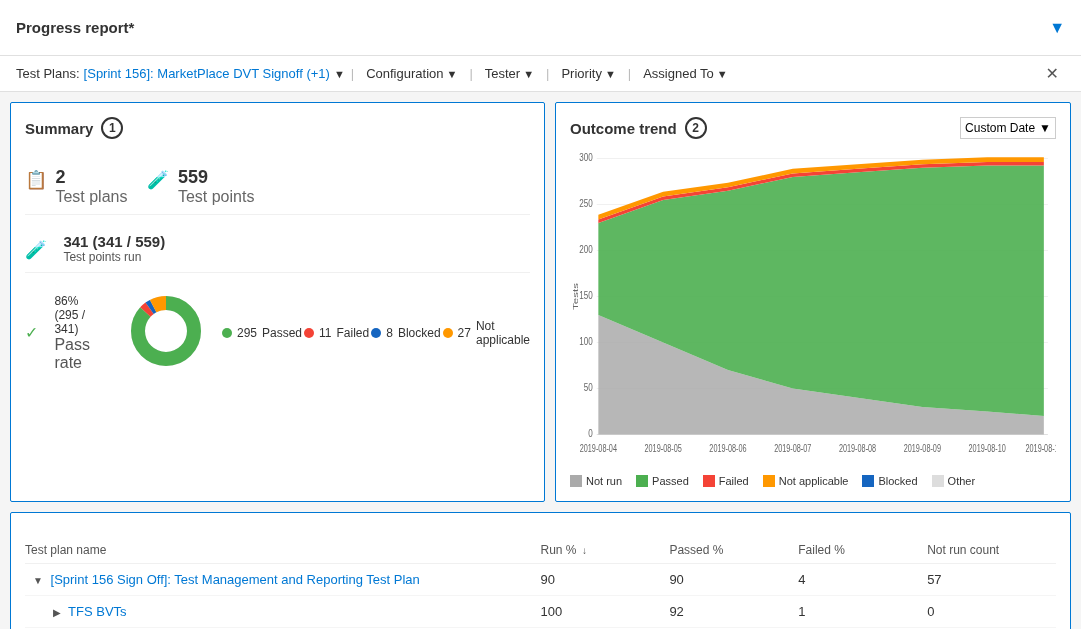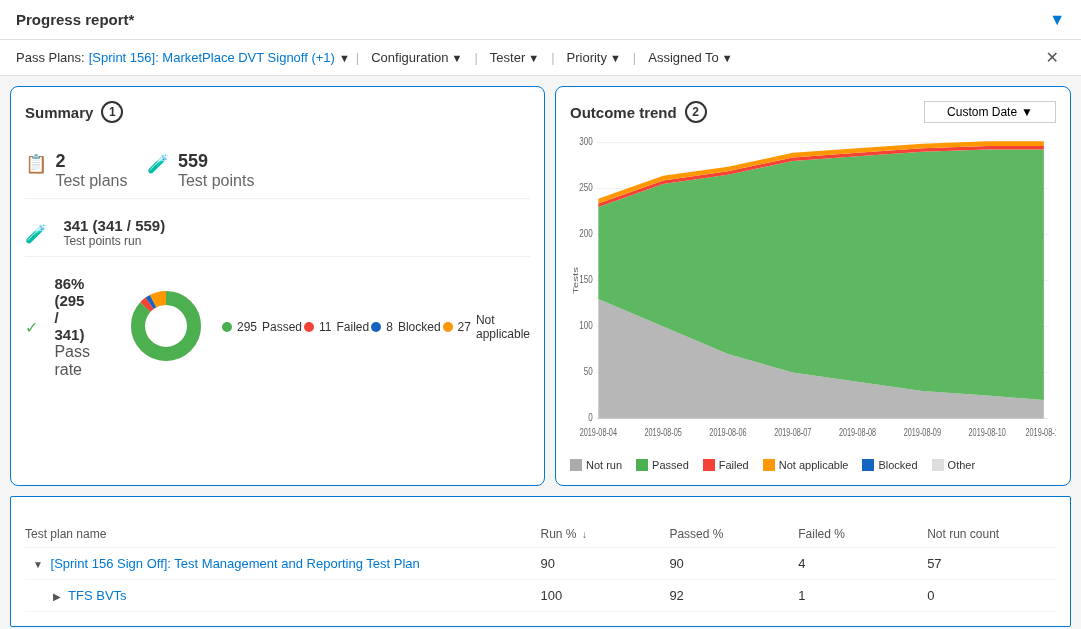--- a/index.html
+++ b/index.html
@@ -5,21 +5,21 @@
     * { box-sizing: border-box; margin: 0; padding: 0; }
     body { font-family: 'Segoe UI', Arial, sans-serif; font-size: 13px; background: #f5f5f5; color: #333; }
 
     .app-header {
       background: #fff;
       padding: 8px 16px;
       display: flex;
       align-items: center;
       justify-content: space-between;
       border-bottom: 1px solid #e0e0e0;
-      height: 40px;
+      height: 56px;
     }
     .app-title { font-size: 15px; font-weight: 600; color: #333; }
     .filter-icon { color: #0078d4; font-size: 16px; }
 
     .filter-bar {
       background: #fff;
       border-bottom: 1px solid #e0e0e0;
       padding: 6px 16px;
       display: flex;
       align-items: center;
@@ -49,21 +49,21 @@
 
     .top-row {
       display: flex;
       gap: 10px;
       height: 400px;
     }
 
     .card {
       background: #fff;
       border: 1px solid #0078d4;
-      border-radius: 8px;
+      border-radius: 2px;
       padding: 14px;
     }
 
     .summary-card {
       flex: 0 0 360px;
       display: flex;
       flex-direction: column;
       gap: 10px;
     }
 
@@ -127,36 +127,36 @@
       color: #333;
     }
 
     .summary-bottom-row {
       display: flex;
       align-items: center;
       gap: 16px;
       padding: 8px 0;
     }
     .pass-rate-label { font-size: 16px; color: #555; }
-    .pass-rate-number { font-size: 15px; font-weight: 700; }
+    .pass-rate-number { font-size: 12px; font-weight: 400; }
 
     .legend-list { list-style: none; display: flex; gap: 2px; }
     .legend-item { display: flex; align-items: center; gap: 5px; font-size: 12px; }
     .legend-dot { width: 10px; height: 10px; border-radius: 50%; flex-shrink: 0; }
 
     .outcome-header {
       display: flex;
       align-items: center;
       justify-content: space-between;
       margin-bottom: 8px;
     }
     .custom-date-btn {
       border: 1px solid #ccc;
       background: #fff;
-      padding: 3px 22px;
+      padding: 3px 4px;
       font-size: 12px;
       cursor: pointer;
       display: flex;
       align-items: flex-end;
       gap: 4px;
     }
 
     .chart-area {
       flex: 1;
       position: relative;
@@ -217,21 +217,21 @@
   </style>
 </head>
 <body>
 
 <div class="app-header">
   <span class="app-title">Progress report*</span>
   <span class="filter-icon">▼</span>
 </div>
 
 <div class="filter-bar">
-  <span>Pass Plans:</span>
+  <span>Test Plans:</span>
   <span style="color:#0078d4;cursor:pointer;">[Sprint 156]: MarketPlace DVT Signoff (+1)</span>
   <span class="chevron">▼</span>
   <span class="filter-separator">|</span>
   <span class="filter-item">
     <span>Configuration</span>
     <span class="chevron">▼</span>
   </span>
   <span class="filter-separator">|</span>
   <span class="filter-item">
     <span>Tester</span>

